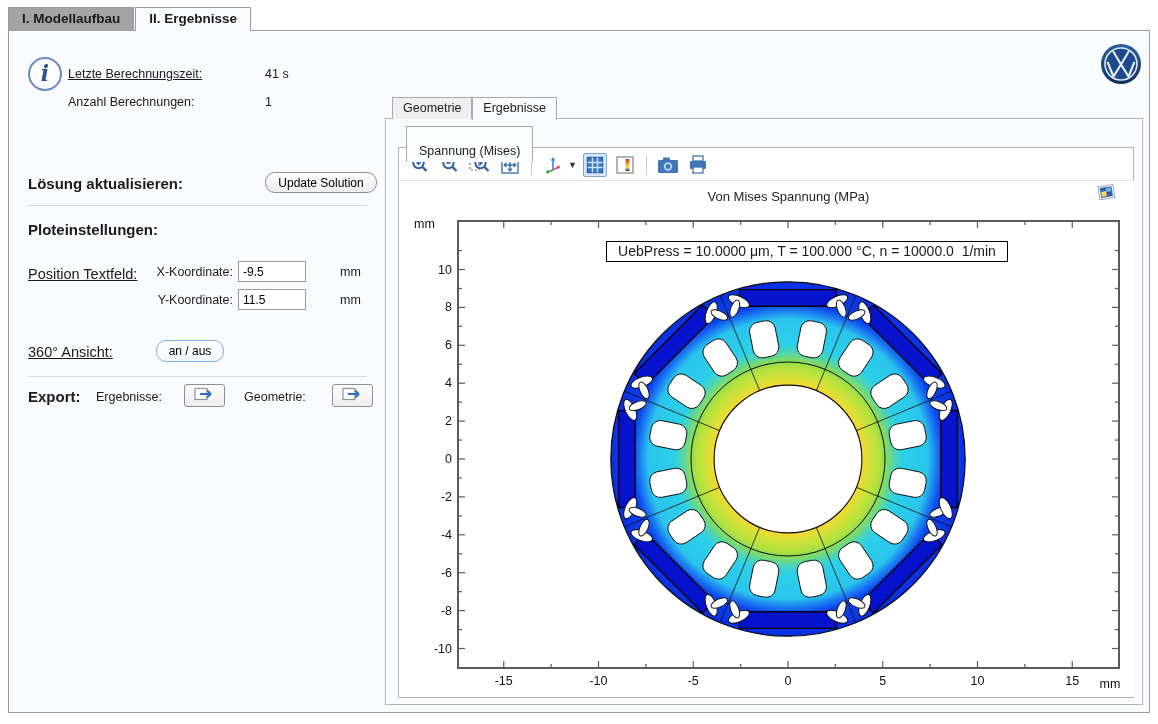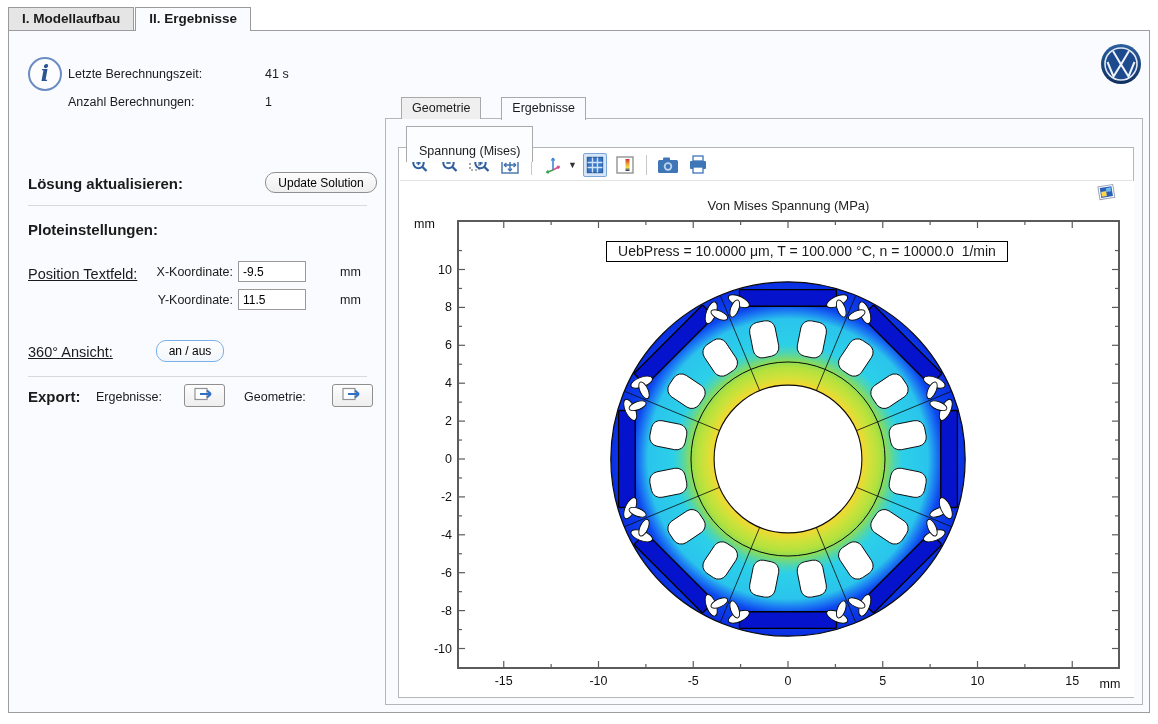--- a/index.html
+++ b/index.html
@@ -2,21 +2,21 @@
 <html><head>
 <meta charset="utf-8">
 <style>
   * { margin:0; padding:0; box-sizing:border-box; }
   html,body { background:#ffffff; font-family:"Liberation Sans", sans-serif; color:#1b1b1b; }
   .app { position:relative; width:1158px; height:724px; overflow:hidden; background:#ffffff; }
 
   
   .main-tab-bar { position:absolute; left:8px; top:7px; display:flex; z-index:6; }
   .main-tab { padding:3px 13px 4px 13px; border:1px solid #9a9a9a; border-bottom:none; font-size:13.5px; font-weight:bold;
-              background:#e5e5e5; margin-right:1px; cursor:default; }
+              background:#a3a3a3; margin-right:1px; cursor:default; }
   .main-tab.active { background:#fafbfe; margin-bottom:-1px; padding-bottom:5px; z-index:7; }
 
   .window { position:absolute; left:8px; top:30px; width:1142px; height:683px; border:1px solid #9b9da1; background:#fafbfe; }
 
   
   .info-icon { position:absolute; left:19px; top:26px; width:34px; height:34px; border:2px solid #6b8cc2; border-radius:50%;
                color:#2c5493; font-family:"DejaVu Serif", serif; font-style:italic; font-weight:bold; font-size:22px;
                text-align:center; line-height:29px; background:#fdfdff; }
   .lbl { position:absolute; font-size:12.5px; }
   .heading { position:absolute; font-size:15px; font-weight:bold; }
@@ -24,58 +24,58 @@
   .divider { position:absolute; left:19px; width:339px; height:1px; background:#d9d9d9; }
   .btn { position:absolute; border:1px solid #8f8f8f; border-radius:10px; background:linear-gradient(#fdfdfd,#eeeeee);
          font-size:12px; text-align:center; cursor:default; font-family:"Liberation Sans",sans-serif; }
   .btn.blue-border { border:1px solid #7ab0e8; background:linear-gradient(#fefefe,#f2f6fb); }
   .field { position:absolute; width:68px; height:21px; border:1px solid #9a9a9a; background:#ffffff; font-size:12px;
            padding:0 4px; font-family:"Liberation Sans",sans-serif; }
   .icon-btn { position:absolute; width:41px; height:23px; border:1px solid #8f8f8f; border-radius:3px;
               background:linear-gradient(#fdfdfd,#eeeeee); display:flex; align-items:center; justify-content:center; cursor:default; }
 
   
-  .viewer-tabs { position:absolute; left:392px; top:66px; display:flex; z-index:4;gap:20px; }
+  .viewer-tabs { position:absolute; left:383px; top:66px; display:flex; z-index:4; }
   .v-tab { padding:3px 10px 4px 10px; font-size:12.5px; border:1px solid #a9a9a9; border-bottom:none; background:#efefef; cursor:default; }
   .v-tab.active { background:#fafbfe; margin-bottom:-1px; padding-bottom:5px; z-index:5; }
   .group-box { position:absolute; left:376px; top:87px; width:758px; height:587px; border:1px solid #b6b6b6; background:#fafbfe; }
   .sub-tab { position:absolute; left:397px; top:95px; padding:17px 12px 4px 12px; font-size:12.5px; border:1px solid #a9a9a9;
              border-bottom:none; background:#fcfdfe; z-index:3; cursor:default; }
   .inner-panel { position:absolute; left:389px; top:116px; width:736px; height:551px; border:1px solid #b6b6b6; background:#ffffff; }
 
   .toolbar { position:absolute; left:1px; right:1px; top:1px; height:32px; display:flex; align-items:center;
              padding-left:8px; gap:6px; border-bottom:1px solid #e4e4e4; background:#ffffff; }
   .tool { width:24px; height:24px; display:flex; align-items:center; justify-content:center; cursor:default; }
   .tool.pressed { background:#d6e6f8; border:1px solid #7aa7d8; border-radius:2px; }
   .tool-sep { width:1px; height:20px; background:#c9c9c9; margin:0 3px; }
   .caret { font-size:9px; color:#333; margin-left:-3px; cursor:default; }
 
   .plot-region { position:absolute; left:1px; top:33px; width:734px; height:516px; background:#ffffff; overflow:hidden; }
-  .plot-title { position:absolute; left:58px; top:8px; width:661px; text-align:center; font-size:13px; color:#222;margin-top:9px; }
+  .plot-title { position:absolute; left:58px; top:8px; width:661px; text-align:center; font-size:13px; color:#222; }
   .annotation { position:absolute; left:206px; top:60px; width:402px; height:21px; border:1.5px solid #000;
                 background:#ffffff; font-size:14px; text-align:center; line-height:18px; white-space:pre; }
   .corner-icon { position:absolute; left:696px; top:2px; width:22px; height:20px; }
   .result-svg { position:absolute; left:0; top:0; }
 
   .vw-logo { position:absolute; left:1091px; top:12px; width:42px; height:42px; }
 </style>
 </head>
 <body>
 
 <div class="app">
 
   <div class="main-tab-bar">
     <div class="main-tab">I. Modellaufbau</div>
     <div class="main-tab active">II. Ergebnisse</div>
   </div>
 
   <div class="window">
 
     <div class="info-icon">i</div>
-    <div class="lbl" style="left:59px; top:36px;">Letzte Berechnungszeit:</div>
+    <div class="lbl" style="left:59px; top:36px;text-decoration:underline;">Letzte Berechnungszeit:</div>
     <div class="lbl" style="left:256px; top:36px;">41 s</div>
     <div class="lbl" style="left:59px; top:64px;">Anzahl Berechnungen:</div>
     <div class="lbl" style="left:256px; top:64px;">1</div>
 
     <div class="heading" style="left:19px; top:144px;">Lösung aktualisieren:</div>
     <button class="btn" style="left:256px; top:141px; width:112px; height:21px;">Update Solution</button>
     <div class="divider" style="top:174px;"></div>
 
     <div class="heading" style="left:19px; top:190px;">Ploteinstellungen:</div>
     <div class="subheading" style="left:19px; top:235px;">Position Textfeld:</div>

